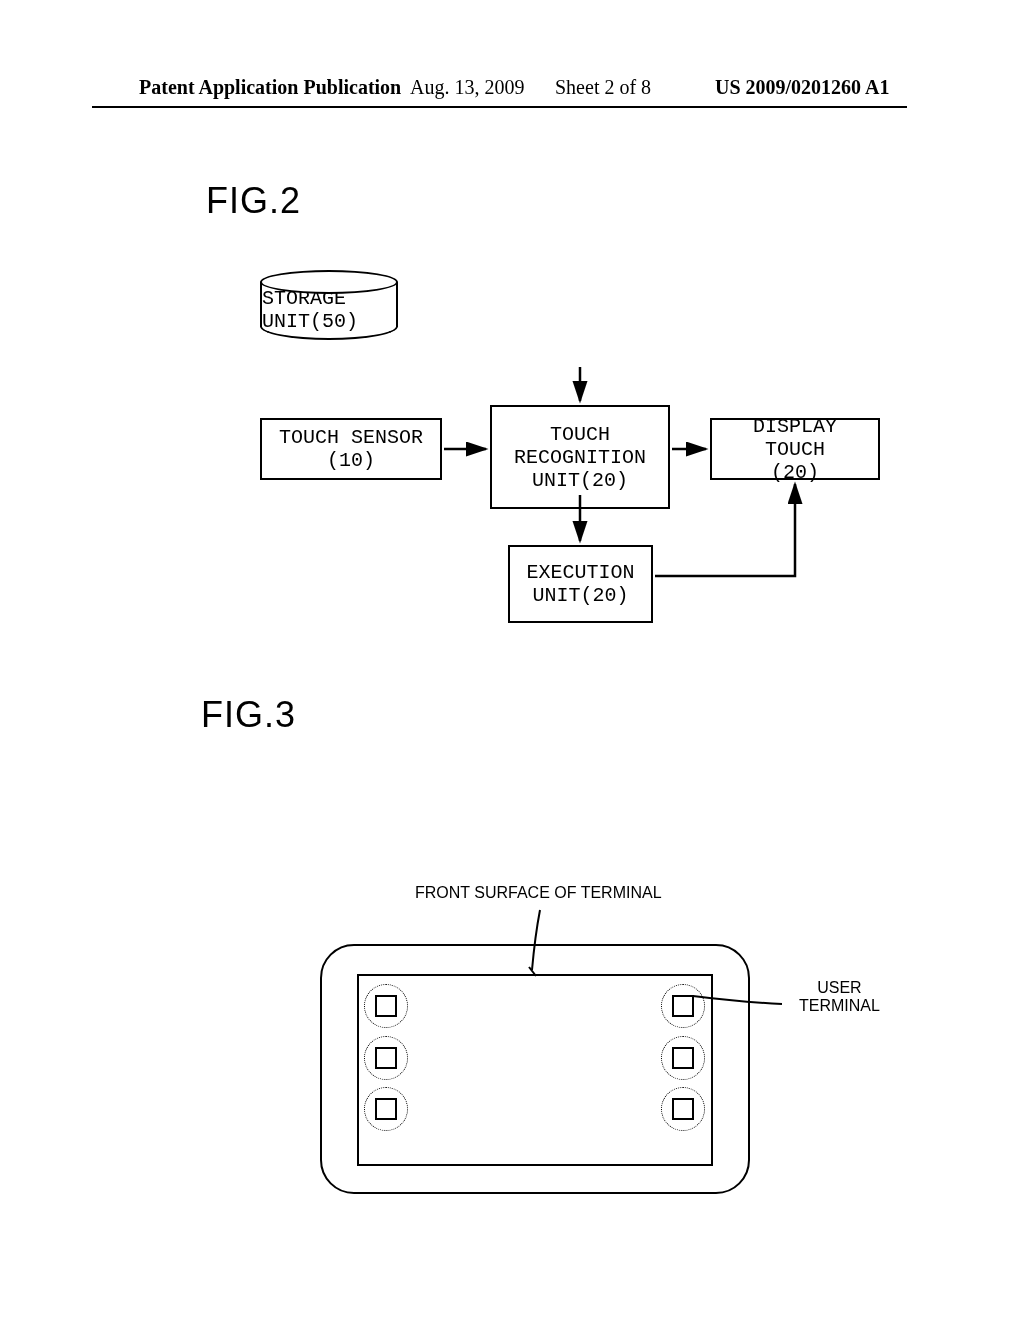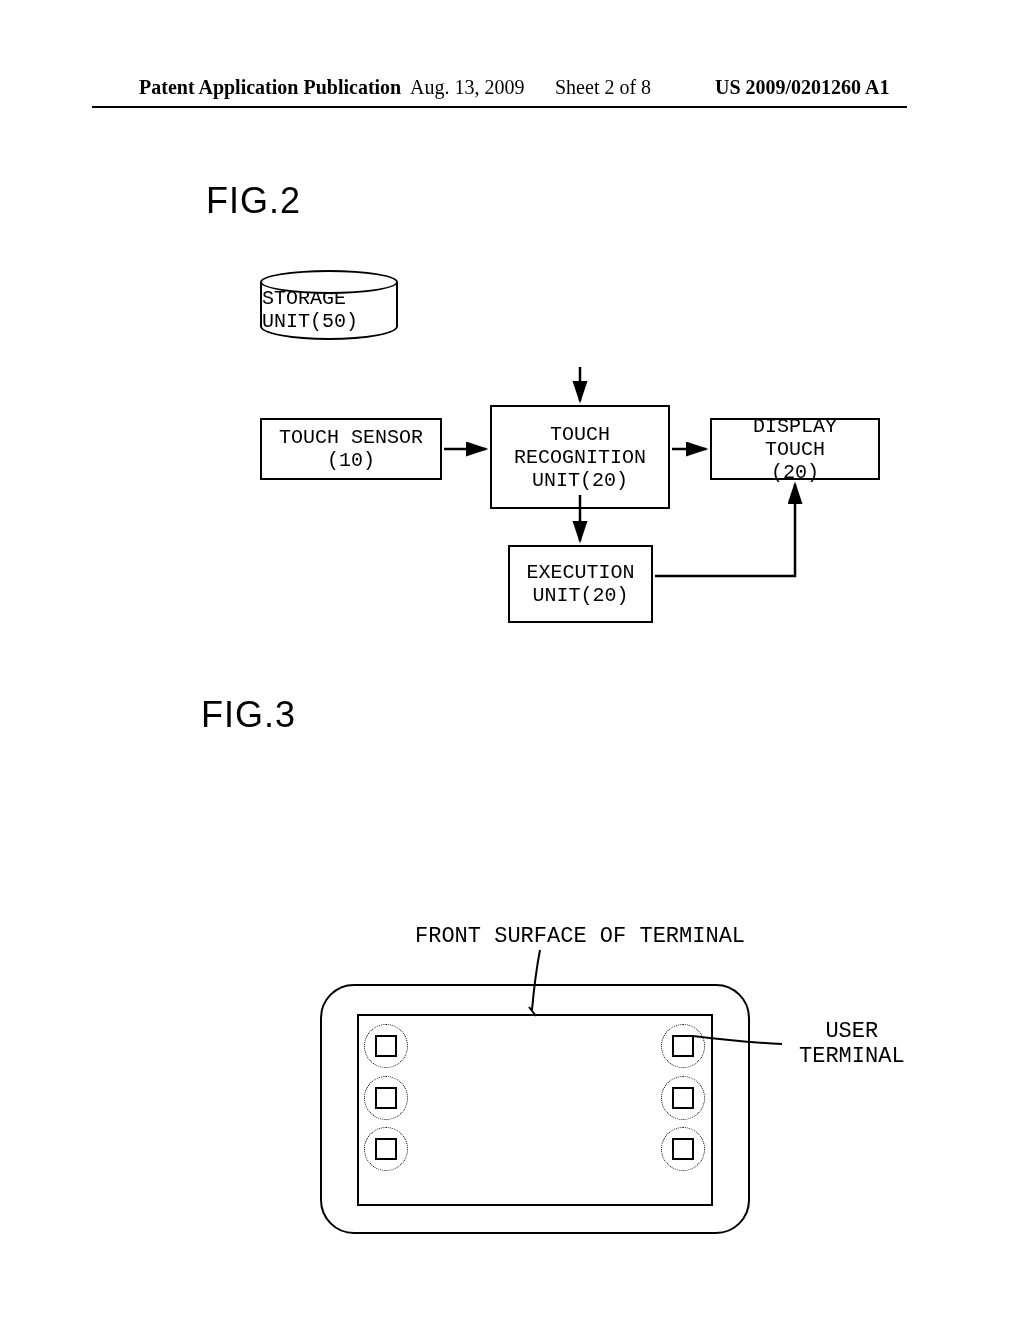--- a/index.html
+++ b/index.html
@@ -99,26 +99,26 @@
   .fig2 svg {
     position: absolute;
     left: 0; top: 0;
     width: 620px; height: 370px;
     overflow: visible;
   }
 
   
   .fig3 {
     position: absolute;
-    top: 924px;
+    top: 884px;
     left: 280px;
     width: 640px;
     height: 350px;
-    font-family: Liberation Mono, monospace;
-    font-size: 22px;
+    font-family: Liberation Sans, sans-serif;
+    font-size: 16px;
   }
   .terminal-outer {
     position: absolute;
     left: 40px; top: 60px;
     width: 430px; height: 250px;
     border: 2.5px solid #000;
     border-radius: 34px;
     box-sizing: border-box;
   }
   .terminal-inner {

